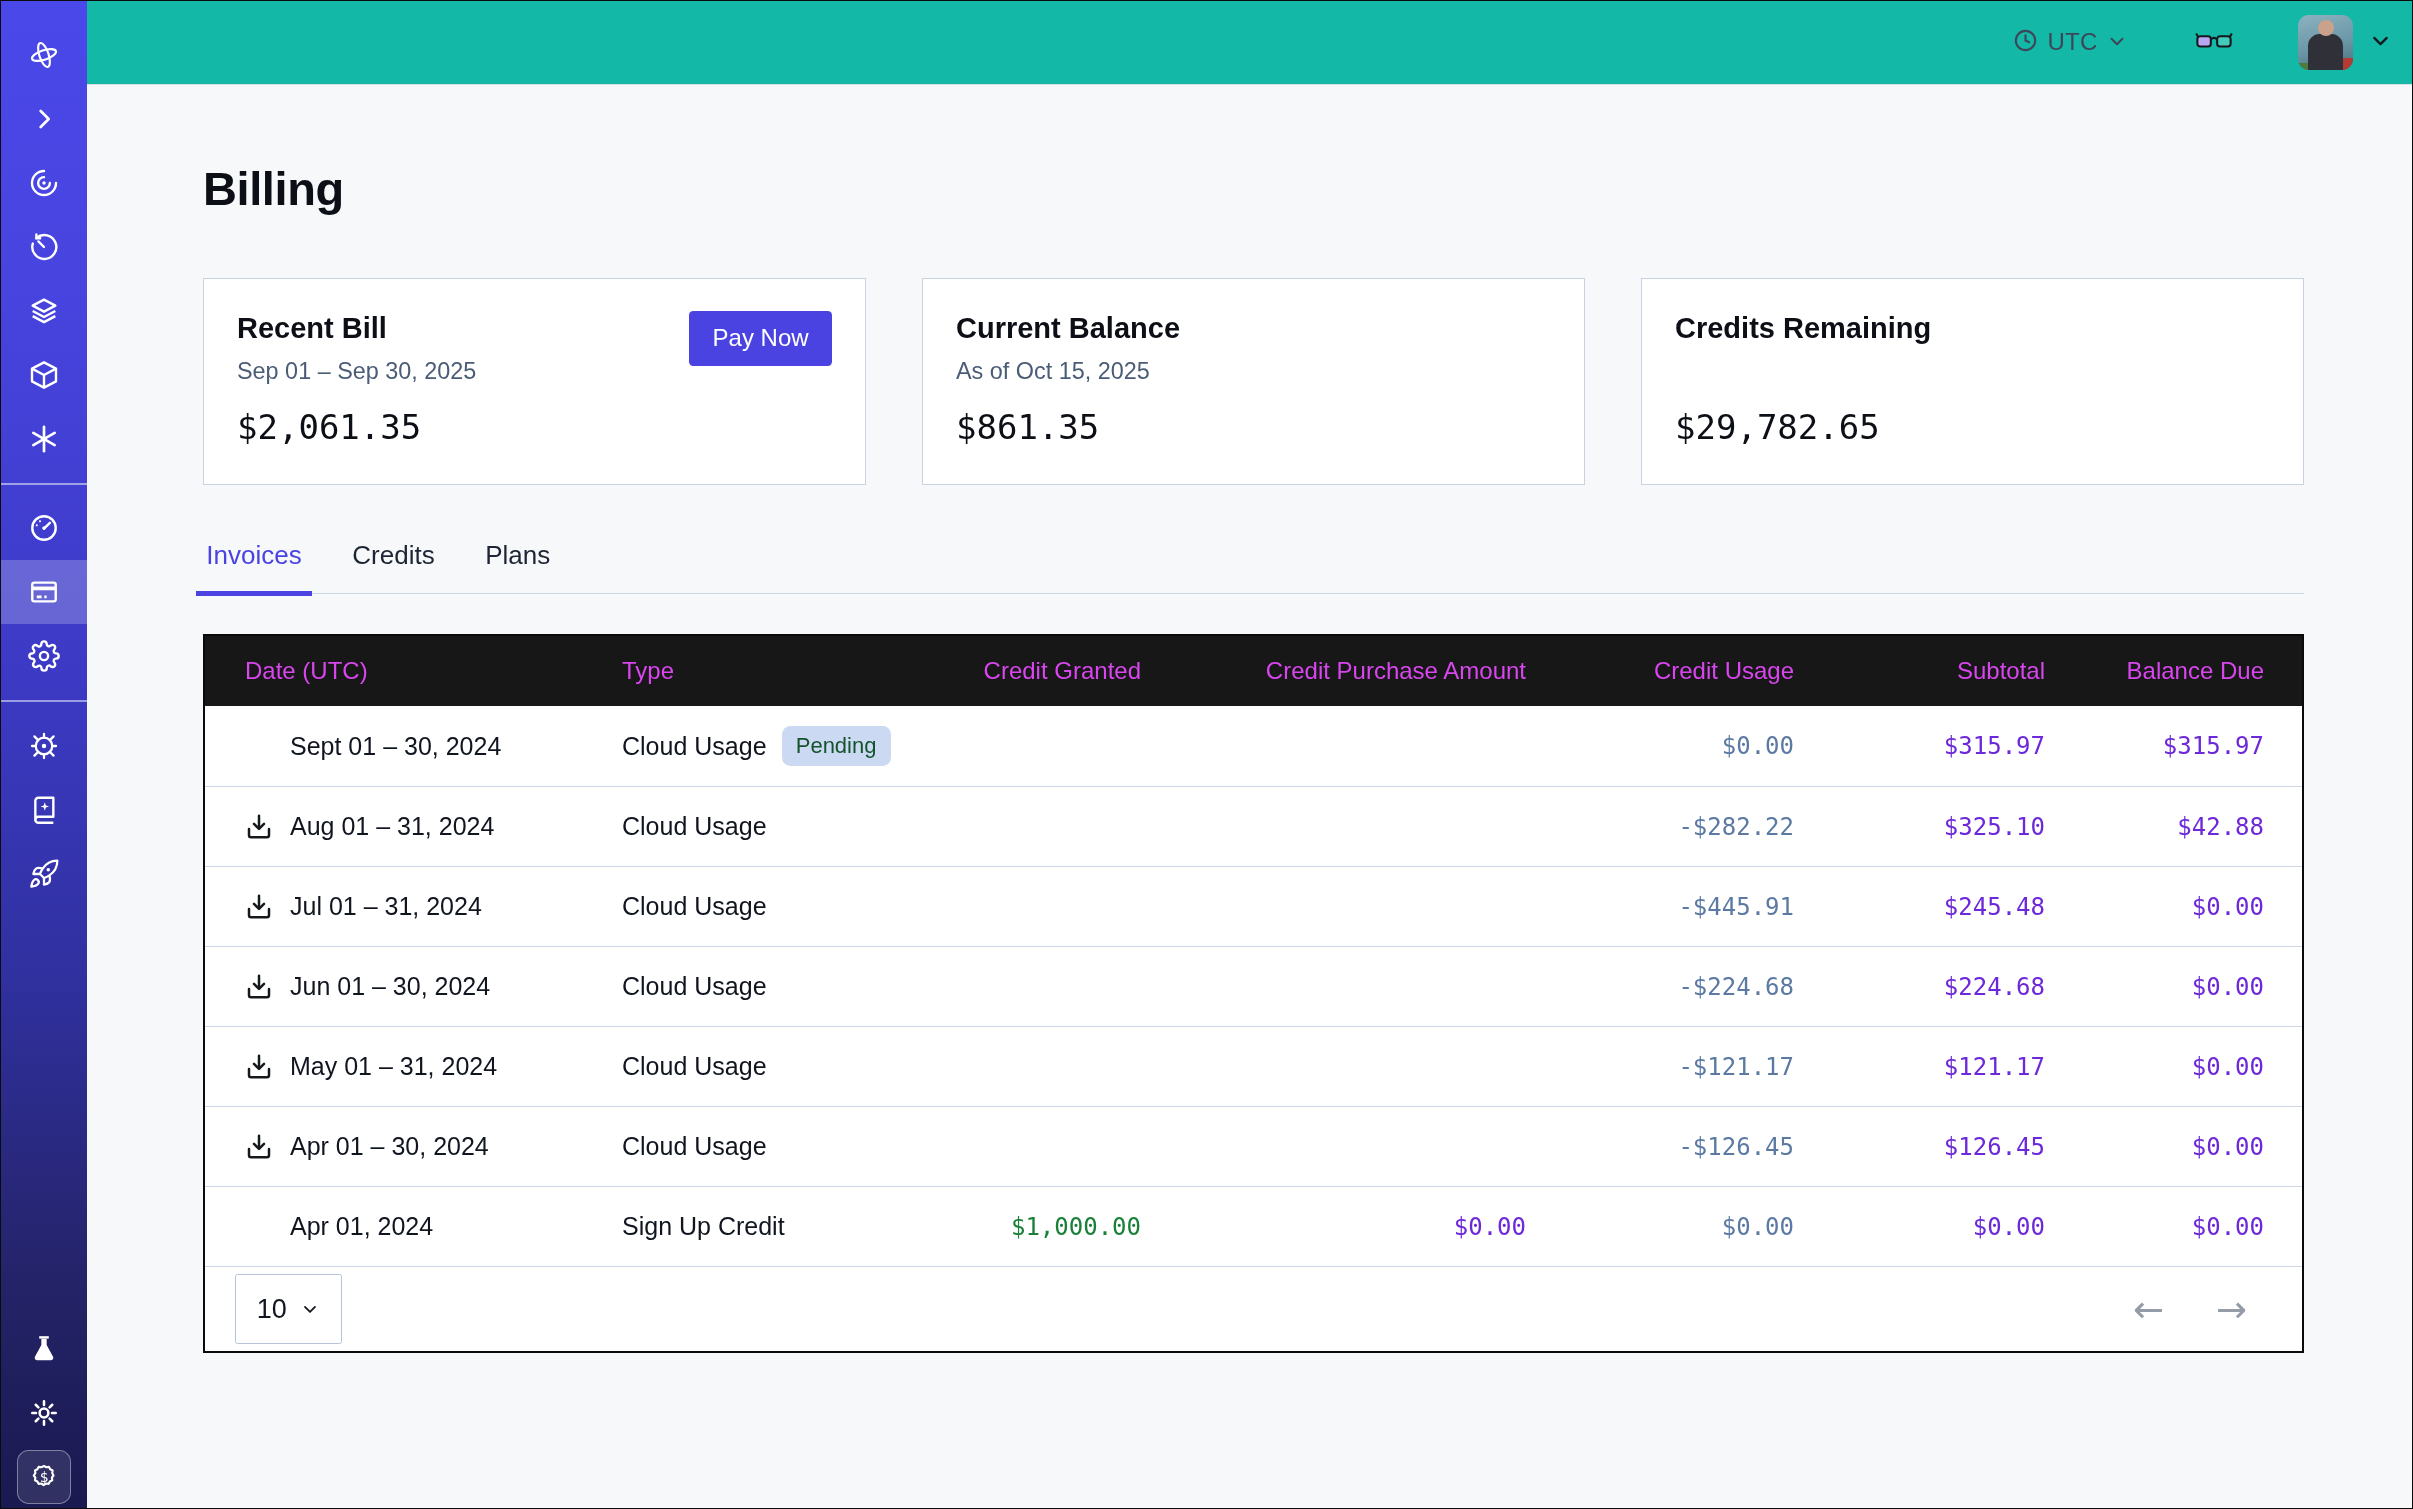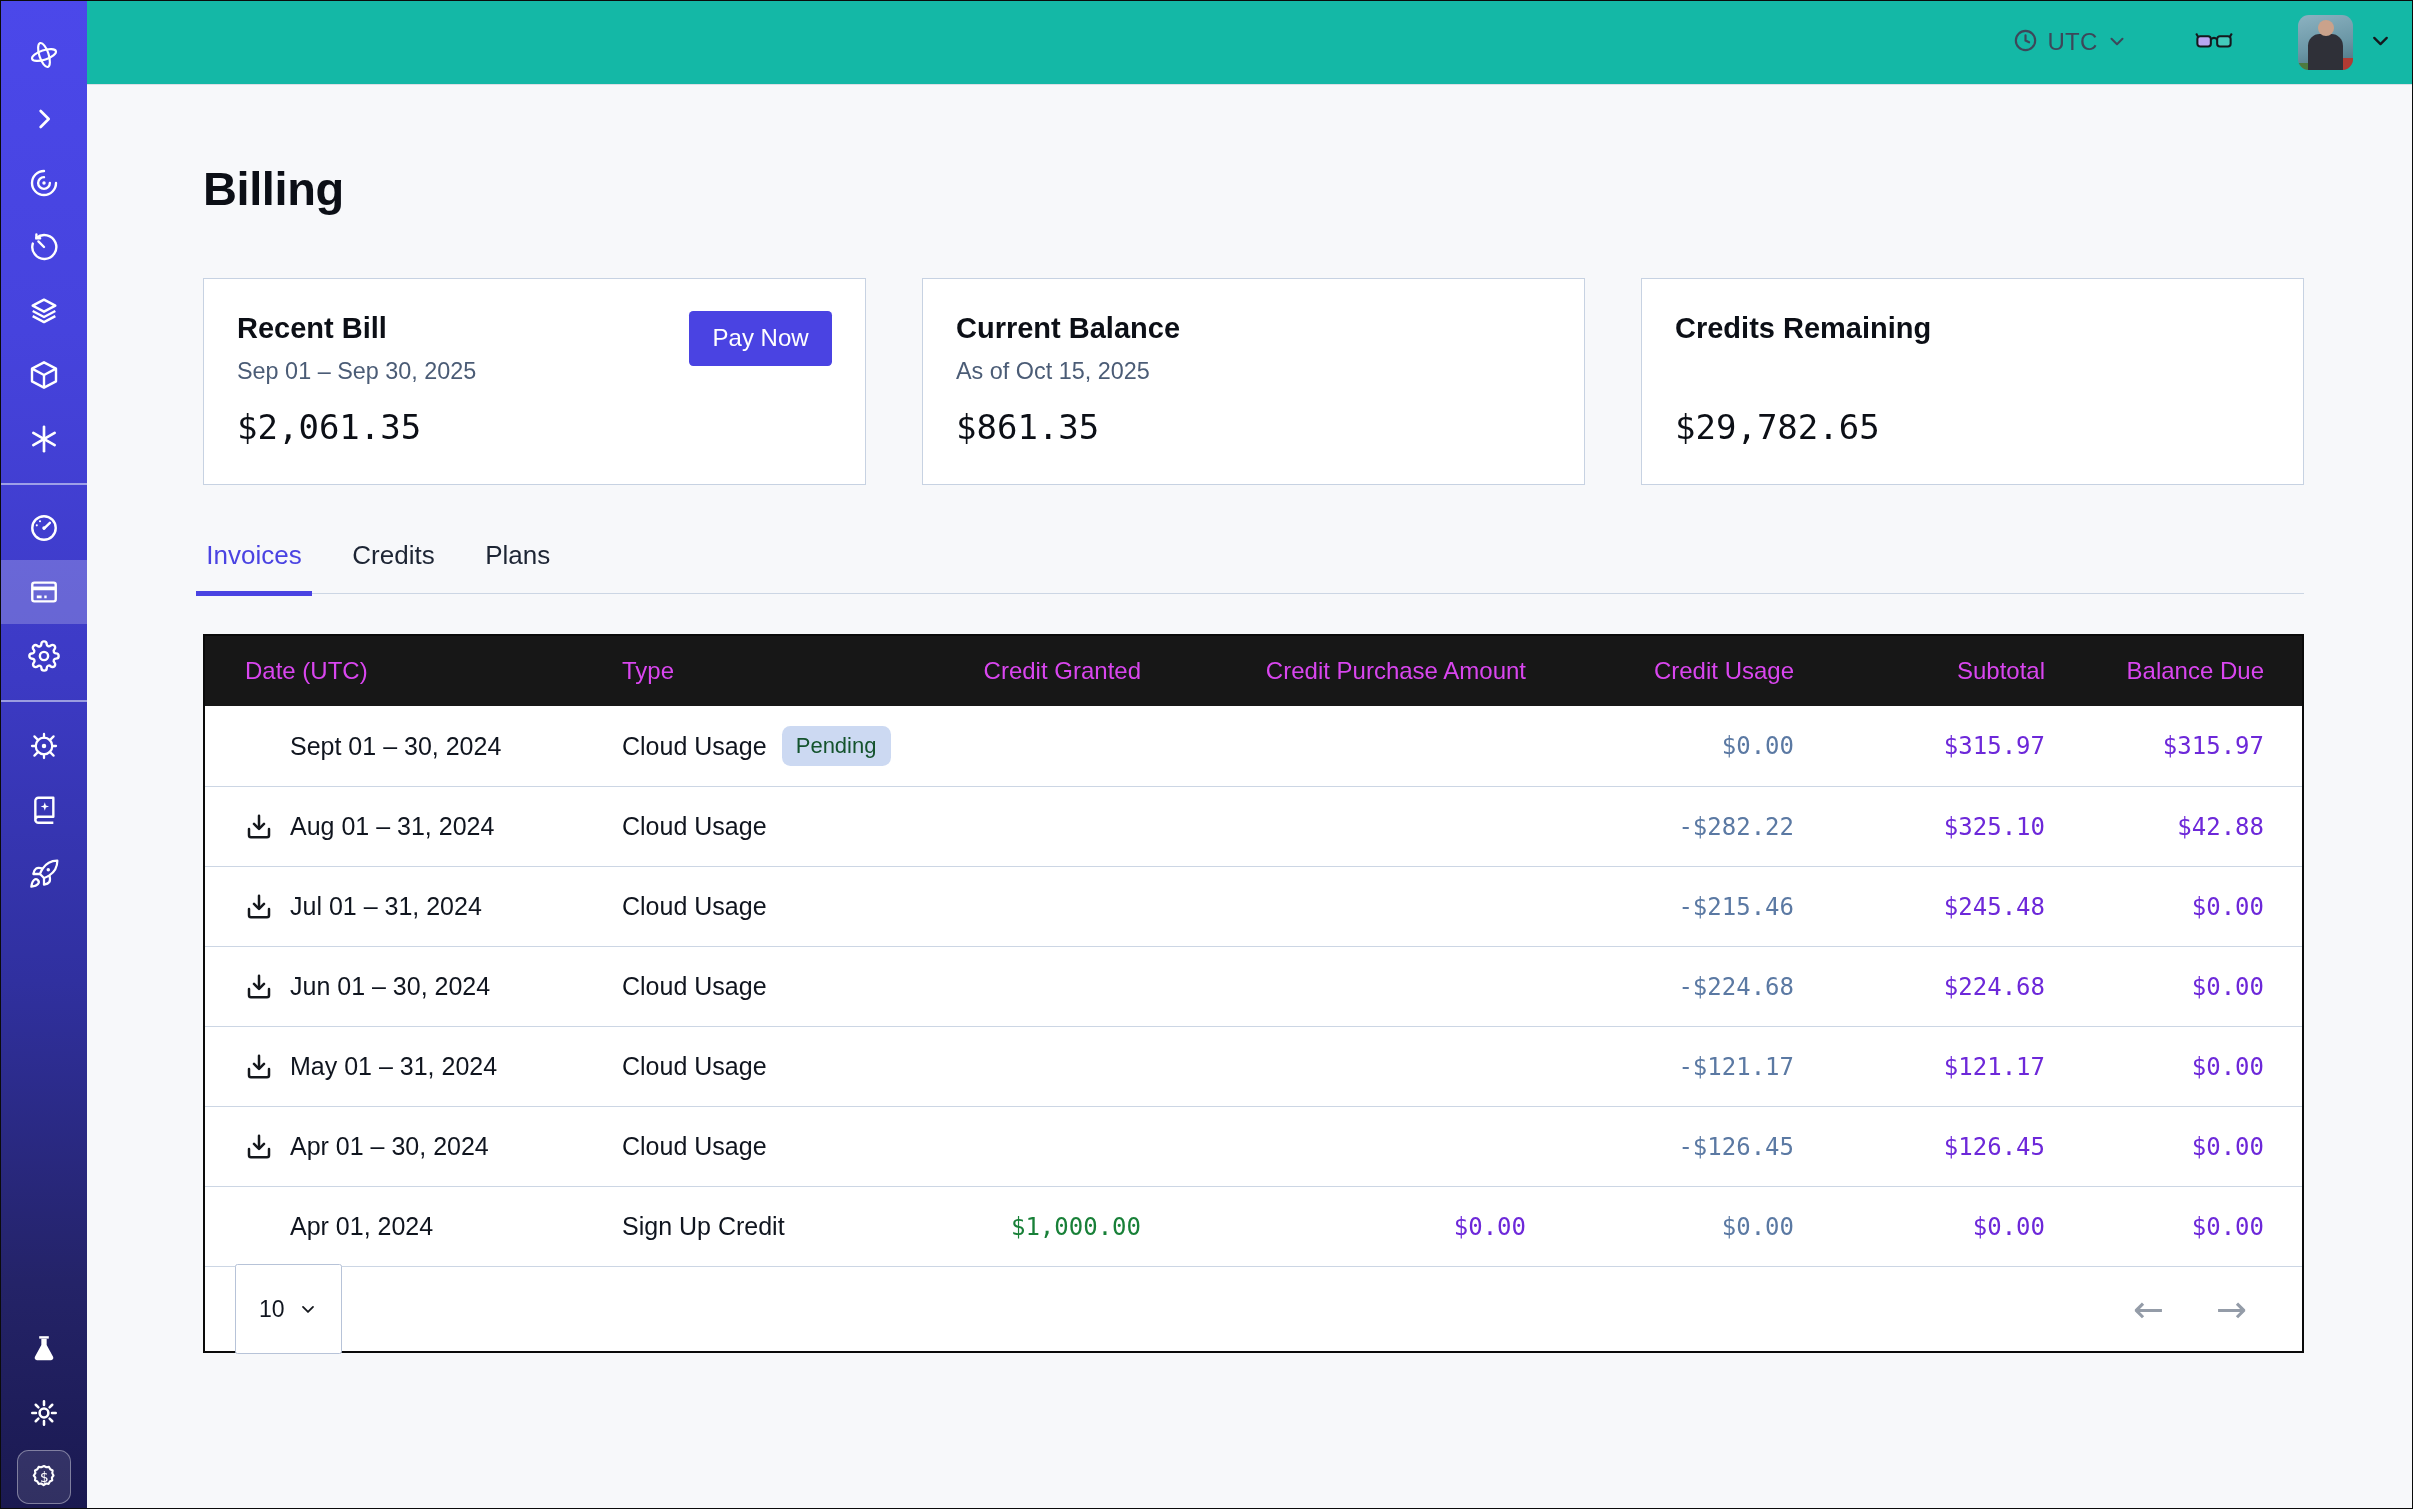--- a/index.html
+++ b/index.html
@@ -71,22 +71,22 @@
   .dl-slot svg { width:30px; height:30px; cursor:pointer; }
   .cell-type { display:flex; align-items:center; }
   .badge { background:#ccd9f2; color:#14532d; font-size:22px; padding:6.7px 14.2px; border-radius:8.4px; margin-left:15px; font-weight:500; }
   .num { font-family:"DejaVu Sans Mono", monospace; font-size:24px; text-align:right; color:#6d28d9; }
   .num.usage { color:#5b79a3; }
   .num.granted { color:#188038; }
   .num.last { padding-right:38px; }
 
   .tfoot { height:85px; border-top:1.7px solid #ccd6e4; display:flex; align-items:center; justify-content:space-between;
     padding:0 55px 0 30px; background:#fff; }
-  .page-size { width:107px; height:90px; background:#fff; border:1.7px solid #b7c3d8; border-radius:2.5px;
-    display:flex; align-items:center; justify-content:center; gap:13.4px; font-size:23px; color:#10151f; cursor:pointer; }
+  .page-size { width:107px; height:70px; background:#fff; border:1.7px solid #b7c3d8; border-radius:2.5px;
+    display:flex; align-items:center; justify-content:center; gap:13.4px; font-size:27px; color:#10151f; cursor:pointer; }
   .pg-arrows { display:flex; gap:52px; }
   .pg-arrow { font-size:37px; color:#949ca8; cursor:pointer; line-height:1; font-family:"DejaVu Sans", sans-serif; }
 </style>
 </head>
 <body>
 
 <div class="frame"></div>
 
 <aside class="sidebar">
   <div class="side-item first">
@@ -353,21 +353,21 @@
     <path d="M4 13.5 v5 a1.6 1.6 0 0 0 1.6 1.6 h12.8 a1.6 1.6 0 0 0 1.6-1.6 v-5"></path>
   </svg>
             </span>
             <span>Jul 01 – 31, 2024</span>
           </div>
           <div class="cell-type">
             <span>Cloud Usage</span>
           </div>
           <div class="num granted"></div>
           <div class="num"></div>
-          <div class="num usage">-$215.46</div>
+          <div class="num usage">-$445.91</div>
           <div class="num">$245.48</div>
           <div class="num last">$0.00</div>
         </div>
         <div class="trow grid-cols">
           <div class="cell-date">
             <span class="dl-slot">
               <svg viewBox="0 0 24 24" fill="none" stroke="#15181d" stroke-width="2" stroke-linecap="round" stroke-linejoin="round">
     <path d="M12 3 v10"></path>
                 <polyline points="8,9.5 12,13.5 16,9.5"></polyline>
     <path d="M4 13.5 v5 a1.6 1.6 0 0 0 1.6 1.6 h12.8 a1.6 1.6 0 0 0 1.6-1.6 v-5"></path>

